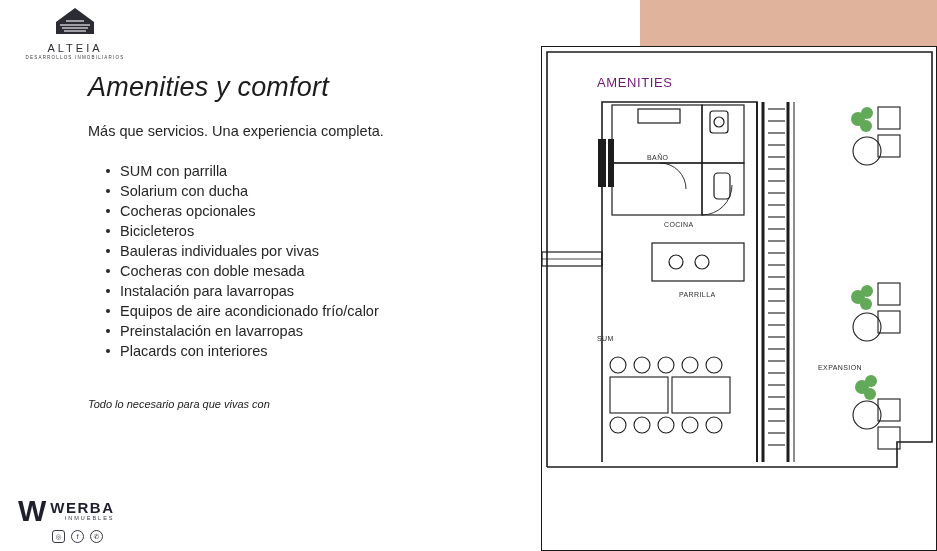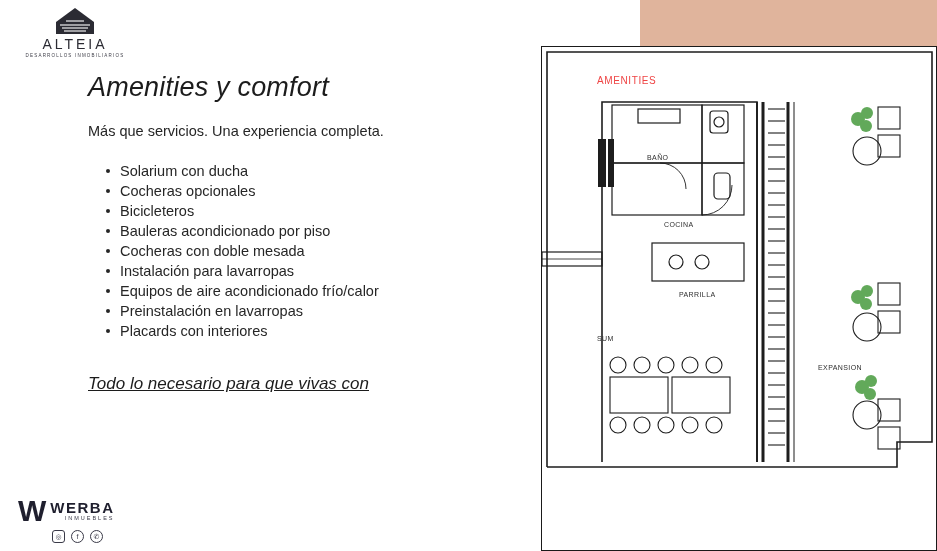--- a/index.html
+++ b/index.html
@@ -33,24 +33,24 @@
     top: 6px;
     width: 110px;
     text-align: center;
   }
   .brand-logo .mark {
     display: block;
     margin: 0 auto;
   }
   .brand-logo .brand-name {
     display: block;
-    font-size: 14px;
+    font-size: 11px;
     letter-spacing: 3px;
     color: #2b2b33;
-    margin-top: 0;
+    margin-top: 6px;
   }
   .brand-logo .brand-sub {
     display: block;
     font-size: 4.5px;
     letter-spacing: 1.2px;
     color: #3c3c46;
     margin-top: 1px;
   }
 
   
@@ -91,26 +91,25 @@
     position: absolute;
     left: 0;
     top: 8px;
     width: 4px;
     height: 4px;
     border-radius: 50%;
     background: #262626;
   }
   .closing {
     margin-top: 32px;
-    font-size: 17px;
+    font-size: 11px;
     font-style: italic;
     color: #1c1c1c;
     line-height: 22px;
     width: 290px;
-    text-decoration: underline;
   }
 
   
   .footer-logo {
     position: absolute;
     left: 18px;
     bottom: 8px;
     width: 130px;
   }
   .footer-row {
@@ -172,23 +171,23 @@
     height: 505px;
     background: #ffffff;
     border: 1px solid #1a1a1a;
     box-sizing: border-box;
     overflow: hidden;
   }
   .plan-title {
     position: absolute;
     left: 55px;
     top: 28px;
-    font-size: 10px;
+    font-size: 13px;
     letter-spacing: 0.6px;
-    color: #ef4444;
+    color: #701a75;
     font-family: "Liberation Sans", sans-serif;
   }
   .plan-svg {
     position: absolute;
     left: 0;
     top: 0;
   }
   .plan-label {
     font-size: 7px;
     fill: #2d2d2d;
@@ -212,24 +211,25 @@
     </g>
   </svg>
   <span class="brand-name">ALTEIA</span>
   <span class="brand-sub">DESARROLLOS INMOBILIARIOS</span>
 </div>
 
 <div class="content">
   <h1 class="title">Amenities y comfort</h1>
   <p class="subtitle">Más que servicios. Una experiencia completa.</p>
   <ul class="amenity-list">
+    <li>SUM con parrilla</li>
     <li>Solarium con ducha</li>
     <li>Cocheras opcionales</li>
     <li>Bicicleteros</li>
-    <li>Bauleras acondicionado por piso</li>
+    <li>Bauleras individuales por vivas</li>
     <li>Cocheras con doble mesada</li>
     <li>Instalación para lavarropas</li>
     <li>Equipos de aire acondicionado frío/calor</li>
     <li>Preinstalación en lavarropas</li>
     <li>Placards con interiores</li>
   </ul>
   <div class="closing">
     <div>Todo lo necesario para que vivas con</div>
   </div>
 </div>

